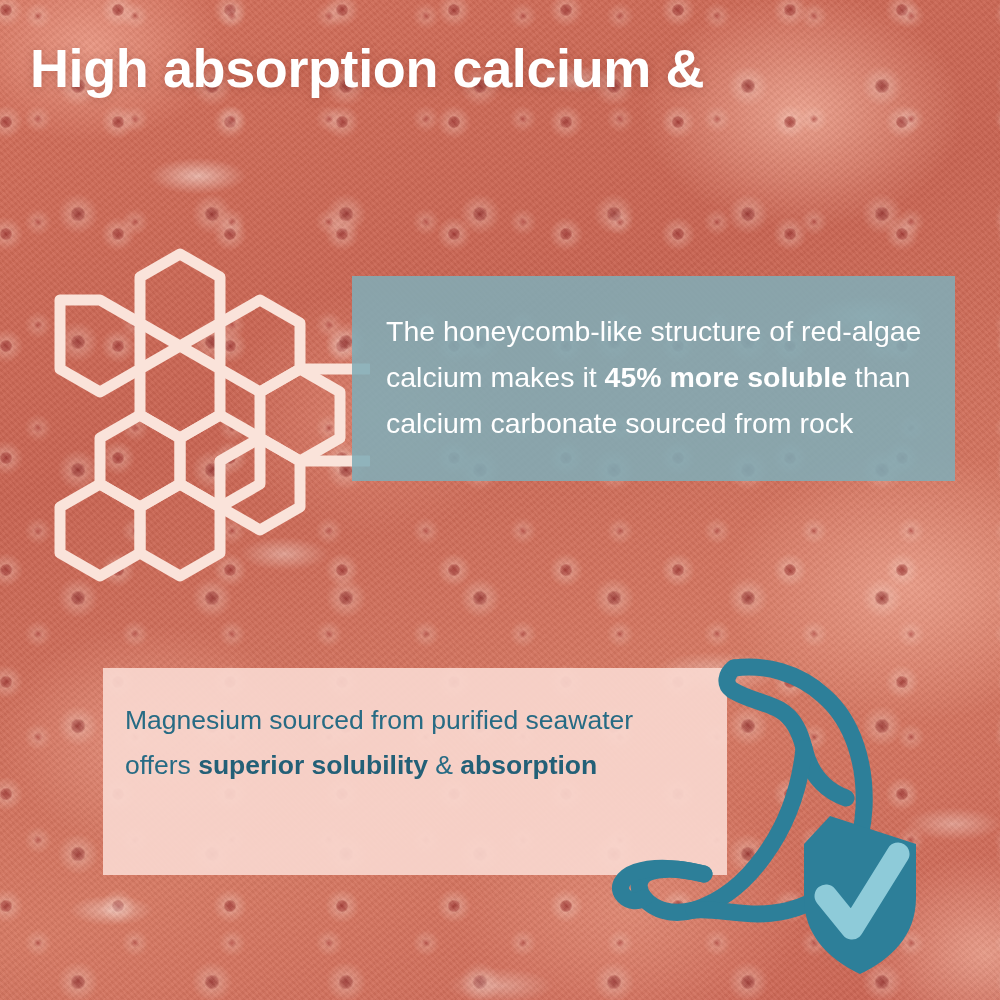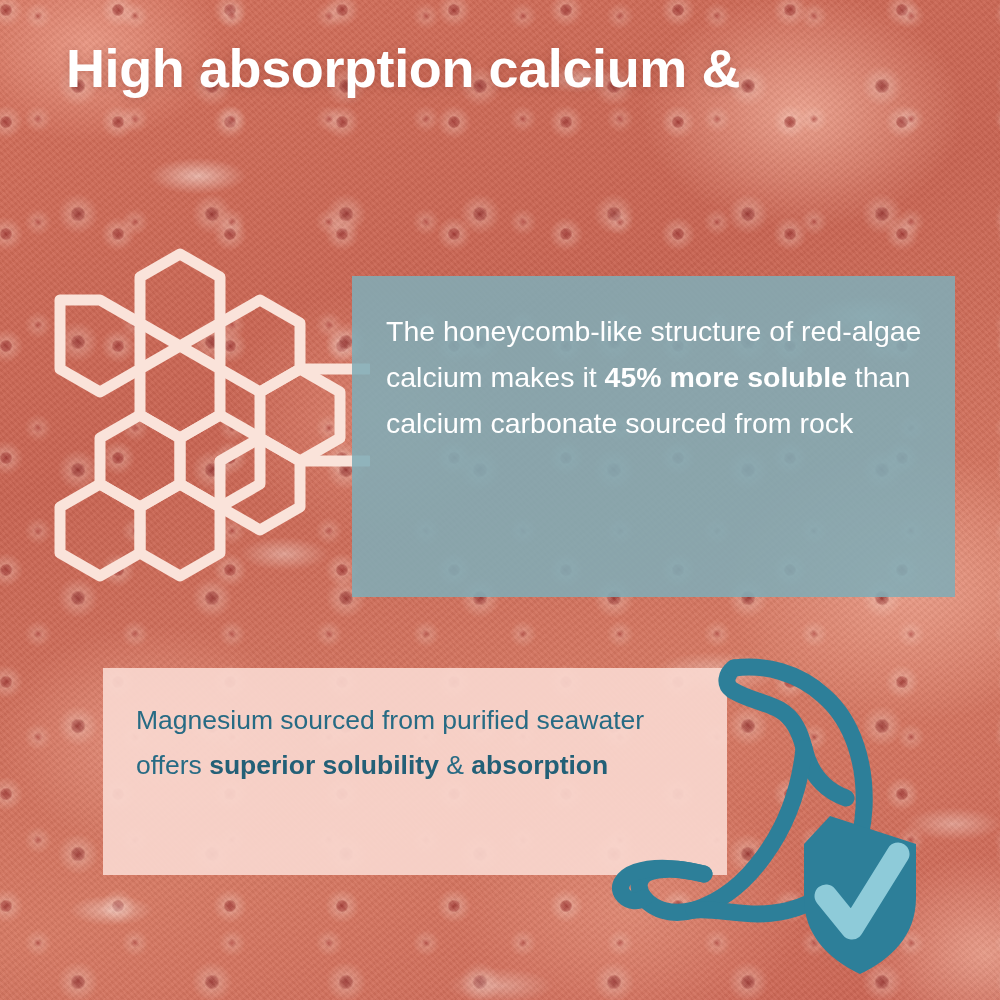--- a/index.html
+++ b/index.html
@@ -87,54 +87,53 @@
   
   #headline {
     position:absolute; left:30px; top:34px; width:870px;
     z-index:6;
     color:#ffffff;
     font-size:54px;
     font-weight:700;
     line-height:1.28;
     letter-spacing:-0.4px;
     text-shadow:0 1px 10px rgba(120,40,30,.28);
-    margin-left:36px;
   }
 
   
   #honeycomb {
     position:absolute; left:30px; top:240px;
     width:340px; height:360px;
     z-index:3;
   }
   #honeycomb svg { display:block; width:100%; height:100%; }
 
   
   #blue-card {
     position:absolute; left:352px; top:276px;
-    width:603px; height:321px;
+    width:603px; height:205px;
     background:rgba(129,172,182,.88);
     z-index:4;
     padding:32px 30px 0 34px;
   }
   #blue-card .body {
     color:#ffffff;
     font-size:28.5px;
     line-height:1.62;
     font-weight:400;
   }
   #blue-card .body b { font-weight:700; }
 
   
   #pink-card {
     position:absolute; left:103px; top:668px;
     width:624px; height:207px;
     background:rgba(249,214,206,.93);
     z-index:5;
-    padding:30px 26px 0 33px;
+    padding:30px 26px 0 22px;
   }
   #pink-card .body {
     color:#276b84;
     font-size:26.5px;
     line-height:1.68;
     font-weight:400;
   }
   #pink-card .body b { font-weight:700; color:#236077; }
 
   

